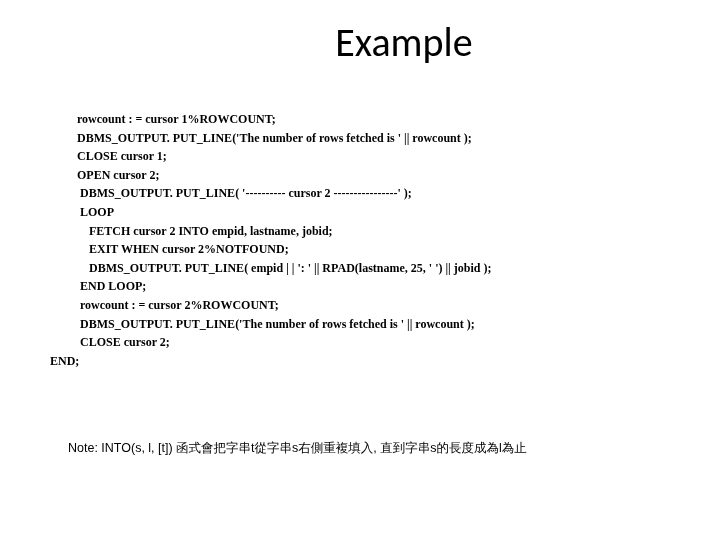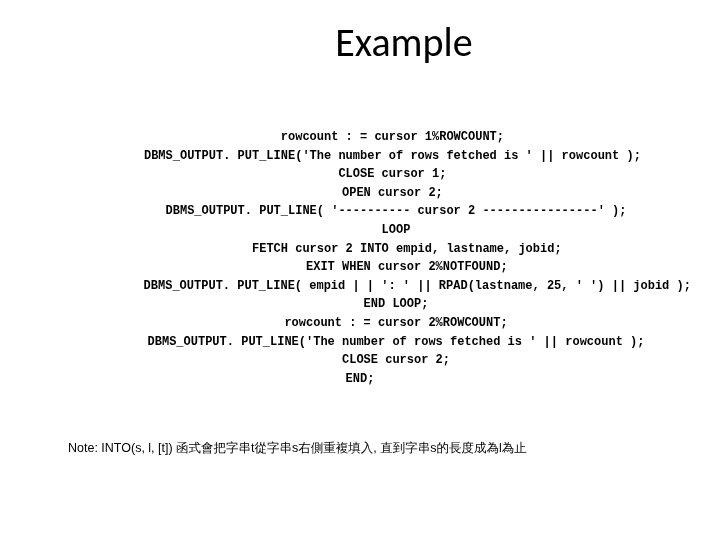--- a/index.html
+++ b/index.html
@@ -25,30 +25,29 @@
     width: 720px;
     text-align: center;
     font-size: 40px;
     font-weight: 400;
     color: #000000;
     font-family: "Calibri", "Arial", sans-serif;
     padding-left: 44px;
   }
   .code-block {
     position: absolute;
-    top: 128px;
+    top: 110px;
     left: 50px;
     width: 620px;
-    font-family: Liberation Mono, monospace;
+    font-family: Liberation Serif, serif;
     font-size: 12px;
     font-weight: 700;
     color: #000;
     line-height: 1.55;
     white-space: pre;
-    text-align: center;
   }
   .note {
     position: absolute;
     top: 440px;
     left: 68px;
     width: 620px;
     font-size: 12.5px;
     color: #000;
     font-family: "Arial", sans-serif;
   }

